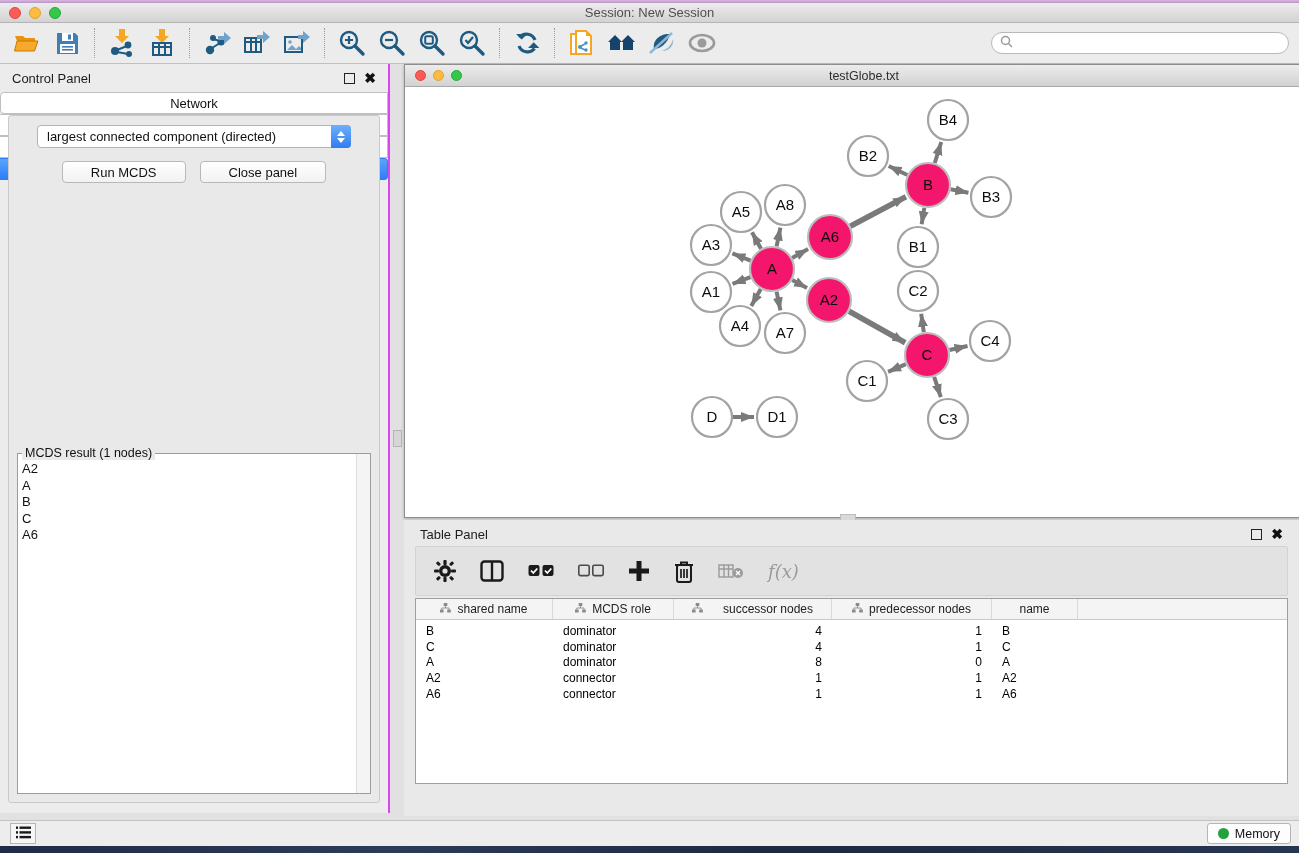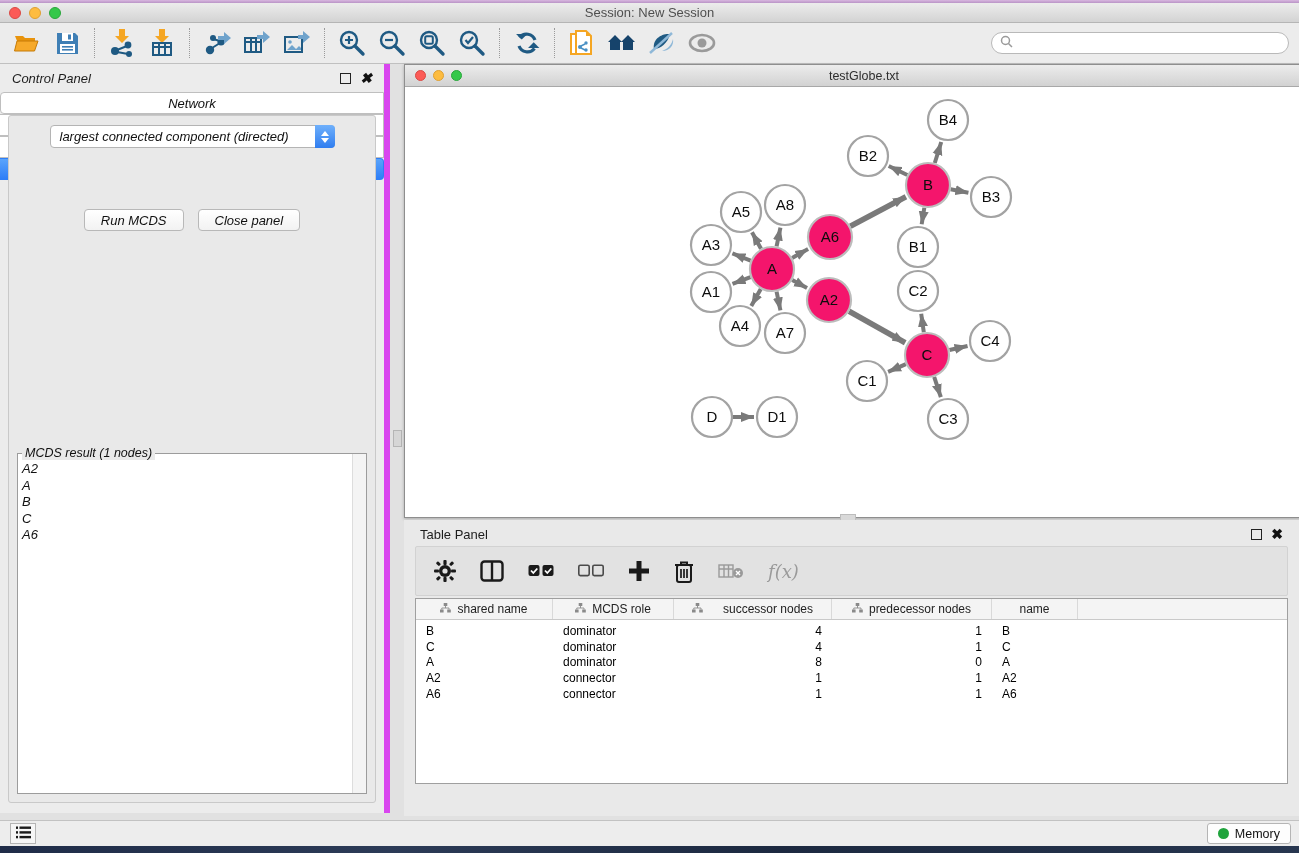--- a/index.html
+++ b/index.html
@@ -29,48 +29,48 @@
   .tb-btn svg { display:block; }
   #search-wrap { margin-left:auto; margin-right:10px; display:flex; align-items:center;
     width:298px; height:22px; background:#fff; border:1px solid #b9b9b9; border-radius:11px; padding:0 8px; }
   #search-wrap input { border:none; outline:none; flex:1; font-size:12px; background:transparent; margin-left:5px; }
 
   
   #workspace { position:absolute; left:0; top:64px; width:1299px; height:756px; background:#e1e1e1; }
 
   
   #control-panel { position:absolute; left:0; top:0; width:390px; height:749px;
-    background:#ececec; border-right:6px solid #d946ef;font-style:italic; }
+    background:#ececec; border-right:2px solid #d946ef; }
   .panel-head { height:28px; display:flex; align-items:center; padding:0 12px; }
   .panel-head .ptitle { font-size:13px; color:#1d1d1d; }
   .panel-head .pbtns { margin-left:auto; display:flex; gap:9px; align-items:center; }
   .float-btn { width:11px; height:11px; border:1.5px solid #222; background:transparent; }
   .close-btn { font-size:14px; font-weight:bold; color:#111; line-height:11px; }
 
   .seg-tabs { display:flex; justify-content:center;flex-direction:column; }
   .seg { height:22px; display:flex; align-items:center; justify-content:center;
     background:#fff; border:1px solid #bfbfbf; border-left:none; font-size:13px; color:#111; padding:0 14px; }
   .seg:first-child { border-left:1px solid #bfbfbf; border-radius:4px 0 0 4px; }
   .seg:last-child { border-radius:0 4px 4px 0; }
   .seg.active { background:linear-gradient(#5aa4fb,#2e7ef7); border-color:#2e7ef7; color:#fff;padding-left:36px; }
 
   #cp-content { position:absolute; left:8px; right:8px; top:51px; bottom:10px;
     background:#e9e9e9; border:1px solid #c9c9c9; border-radius:3px; }
   #opt-label { text-align:center; font-size:13px; color:#111; margin-top:16px; }
-  #criterion { position:relative; margin:9px auto 0 auto; width:285px; height:23px; background:#fff;
+  #criterion { position:relative; margin:9px auto 0 auto; width:314px; height:23px; background:#fff;
     border:1px solid #b4b4b4; border-radius:4px; display:flex; align-items:center; }
   #criterion .val { font-size:13px; color:#111; padding-left:9px; flex:1; }
   #criterion .stepper { width:20px; height:23px; margin-right:-1px; border-radius:0 4px 4px 0;
     background:linear-gradient(#6fb0fb,#2f7df0); display:flex; flex-direction:column; align-items:center; justify-content:center; gap:2px; }
   .chev { width:0; height:0; border-left:4px solid transparent; border-right:4px solid transparent; }
   .chev.up { border-bottom:5px solid #fff; }
   .chev.down { border-top:5px solid #fff; }
   #cp-buttons { display:flex; justify-content:center; gap:14px; margin-top:13px; }
   .btn { height:22px; background:linear-gradient(#ffffff,#f2f2f2); border:1px solid #b8b8b8; border-radius:4px;
-    font-size:13px; color:#111; padding:0 16px; display:flex; align-items:center;margin-top:48px; }
+    font-size:13px; color:#111; padding:0 28px; display:flex; align-items:center; }
 
   #mcds-fieldset { position:absolute; left:8px; right:8px; top:337px; bottom:8px;
     border:1px solid #9c9c9c; background:#fff; }
   #mcds-legend { position:absolute; top:-8px; left:4px; background:#e9e9e9; font-size:12.5px; color:#111; padding:0 3px; }
   #mcds-list { position:absolute; left:0; top:3px; right:14px; bottom:0; overflow:hidden; padding:4px 0 0 4px; }
   .mcds-item { font-size:13px; color:#111; line-height:16.5px; }
   #mcds-scroll { position:absolute; top:0; right:0; bottom:0; width:14px; background:#f4f4f4; border-left:1px solid #ddd; }
 
   
   #v-divider-handle { position:absolute; left:393px; top:366px; width:9px; height:17px;

